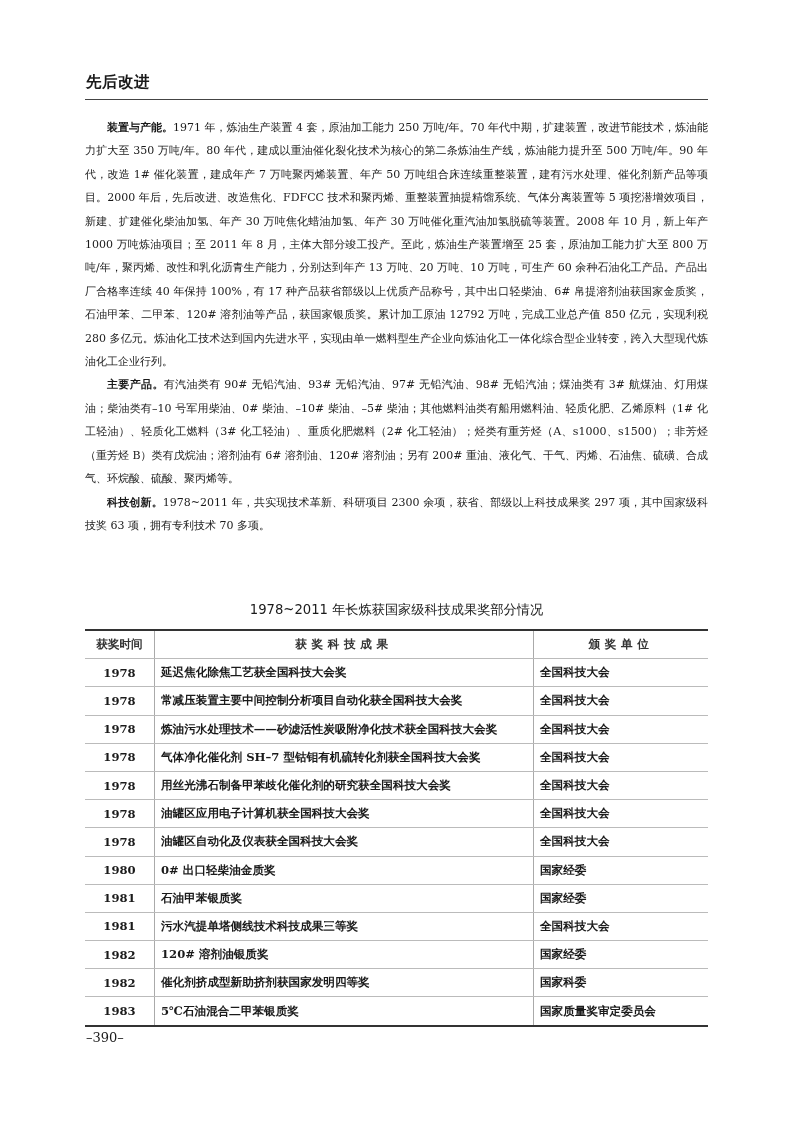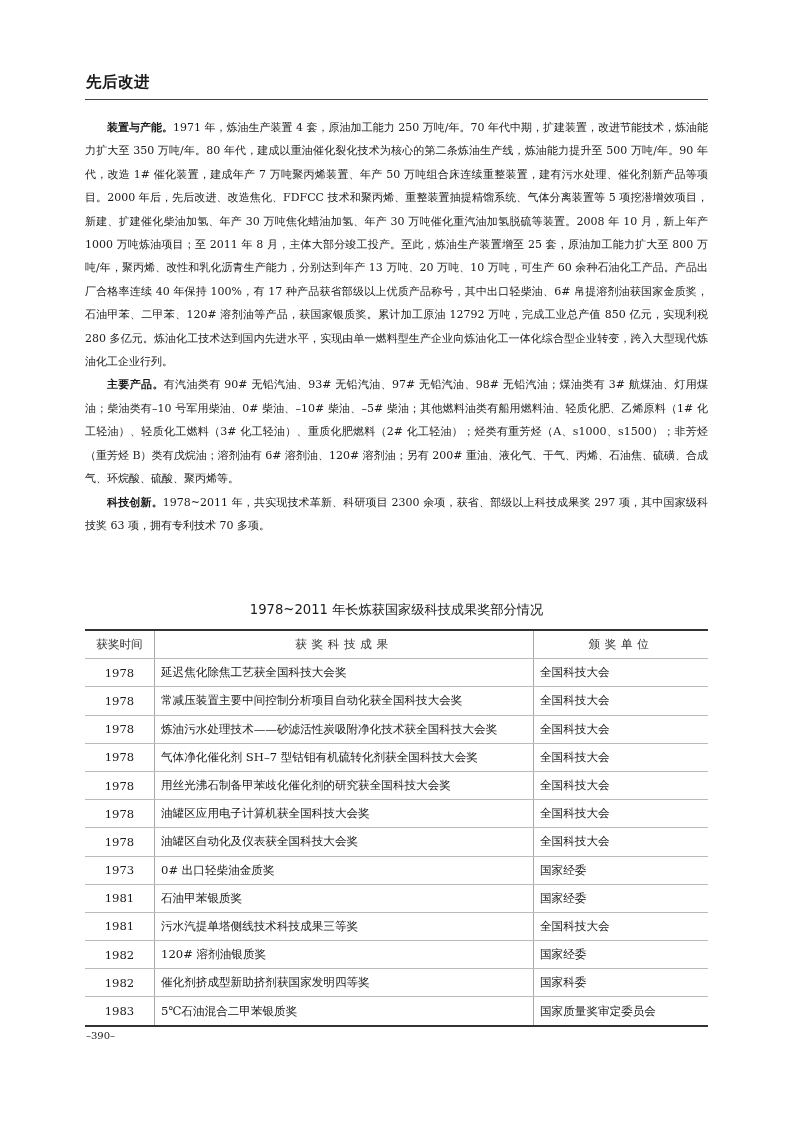--- a/index.html
+++ b/index.html
@@ -9,30 +9,30 @@
                   font-family:"DejaVu Sans","Liberation Sans",sans-serif; letter-spacing:0.5px; }
   .head-rule { position:absolute; left:85px; top:99px; width:623px; height:0; border-top:1.5px solid #444; }
   .body-text { position:absolute; left:85px; top:116px; width:623px; font-size:11px;
                line-height:23.4px; text-align:justify; }
   .body-text p { margin:0; text-indent:2em; }
   .lead { font-weight:bold; font-family:"DejaVu Sans","Liberation Sans",sans-serif; }
   .tbl-title { position:absolute; left:85px; top:601px; width:623px; text-align:center;
                font-size:13.2px; font-weight:normal; font-family:"DejaVu Sans","Liberation Sans",sans-serif; }
   table { position:absolute; left:85px; top:629px; width:623px; border-collapse:collapse;
           font-size:11.6px; border-top:2px solid #333; border-bottom:2px solid #333; }
-  th, td { height:27.2px; padding:0; border-bottom:1px solid #bbb; vertical-align:middle; font-weight:normal;margin-top:23px; }
+  th, td { height:27.2px; padding:0; border-bottom:1px solid #bbb; vertical-align:middle; font-weight:bold;margin-top:23px; }
   th { letter-spacing:0.4em; color:#333; }
   th.c-year { letter-spacing:0; }
   .c-year { width:69px; text-align:center; border-right:1px solid #aaa; }
   .c-ach { width:372px; text-align:left; padding-left:6px; border-right:1px solid #aaa; }
   th.c-ach { text-align:center; padding-left:0; }
   .c-org { text-align:left; padding-left:6px; }
   th.c-org { text-align:center; padding-left:0; }
   tr:last-child td { border-bottom:none; }
-  .folio { position:absolute; left:86px; top:1030px; font-size:10px; }
+  .folio { position:absolute; left:86px; top:1030px; font-size:13px; }
 </style>
 </head>
 <body>
 
 <div class="running-head">先后改进</div>
 <div class="head-rule"></div>
 
 <div class="body-text">
   <p><span class="lead">装置与产能。</span><span>1971 年，炼油生产装置 4 套，原油加工能力 250 万吨/年。70 年代中期，扩建装置，改进节能技术，炼油能力扩大至 350 万吨/年。80 年代，建成以重油催化裂化技术为核心的第二条炼油生产线，炼油能力提升至 500 万吨/年。90 年代，改造 1# 催化装置，建成年产 7 万吨聚丙烯装置、年产 50 万吨组合床连续重整装置，建有污水处理、催化剂新产品等项目。2000 年后，先后改进、改造焦化、FDFCC 技术和聚丙烯、重整装置抽提精馏系统、气体分离装置等 5 项挖潜增效项目，新建、扩建催化柴油加氢、年产 30 万吨焦化蜡油加氢、年产 30 万吨催化重汽油加氢脱硫等装置。2008 年 10 月，新上年产 1000 万吨炼油项目；至 2011 年 8 月，主体大部分竣工投产。至此，炼油生产装置增至 25 套，原油加工能力扩大至 800 万吨/年，聚丙烯、改性和乳化沥青生产能力，分别达到年产 13 万吨、20 万吨、10 万吨，可生产 60 余种石油化工产品。产品出厂合格率连续 40 年保持 100%，有 17 种产品获省部级以上优质产品称号，其中出口轻柴油、6# 帛提溶剂油获国家金质奖，石油甲苯、二甲苯、120# 溶剂油等产品，获国家银质奖。累计加工原油 12792 万吨，完成工业总产值 850 亿元，实现利税 280 多亿元。炼油化工技术达到国内先进水平，实现由单一燃料型生产企业向炼油化工一体化综合型企业转变，跨入大型现代炼油化工企业行列。</span></p>
   <p><span class="lead">主要产品。</span><span>有汽油类有 90# 无铅汽油、93# 无铅汽油、97# 无铅汽油、98# 无铅汽油；煤油类有 3# 航煤油、灯用煤油；柴油类有–10 号军用柴油、0# 柴油、–10# 柴油、–5# 柴油；其他燃料油类有船用燃料油、轻质化肥、乙烯原料（1# 化工轻油）、轻质化工燃料（3# 化工轻油）、重质化肥燃料（2# 化工轻油）；烃类有重芳烃（A、s1000、s1500）；非芳烃（重芳烃 B）类有戊烷油；溶剂油有 6# 溶剂油、120# 溶剂油；另有 200# 重油、液化气、干气、丙烯、石油焦、硫磺、合成气、环烷酸、硫酸、聚丙烯等。</span></p>
@@ -79,21 +79,21 @@
         <td class="c-year">1978</td>
         <td class="c-ach">油罐区应用电子计算机获全国科技大会奖</td>
         <td class="c-org">全国科技大会</td>
       </tr>
     <tr>
         <td class="c-year">1978</td>
         <td class="c-ach">油罐区自动化及仪表获全国科技大会奖</td>
         <td class="c-org">全国科技大会</td>
       </tr>
     <tr>
-        <td class="c-year">1973</td>
+        <td class="c-year">1980</td>
         <td class="c-ach">0# 出口轻柴油金质奖</td>
         <td class="c-org">国家经委</td>
       </tr>
     <tr>
         <td class="c-year">1981</td>
         <td class="c-ach">石油甲苯银质奖</td>
         <td class="c-org">国家经委</td>
       </tr>
     <tr>
         <td class="c-year">1981</td>

